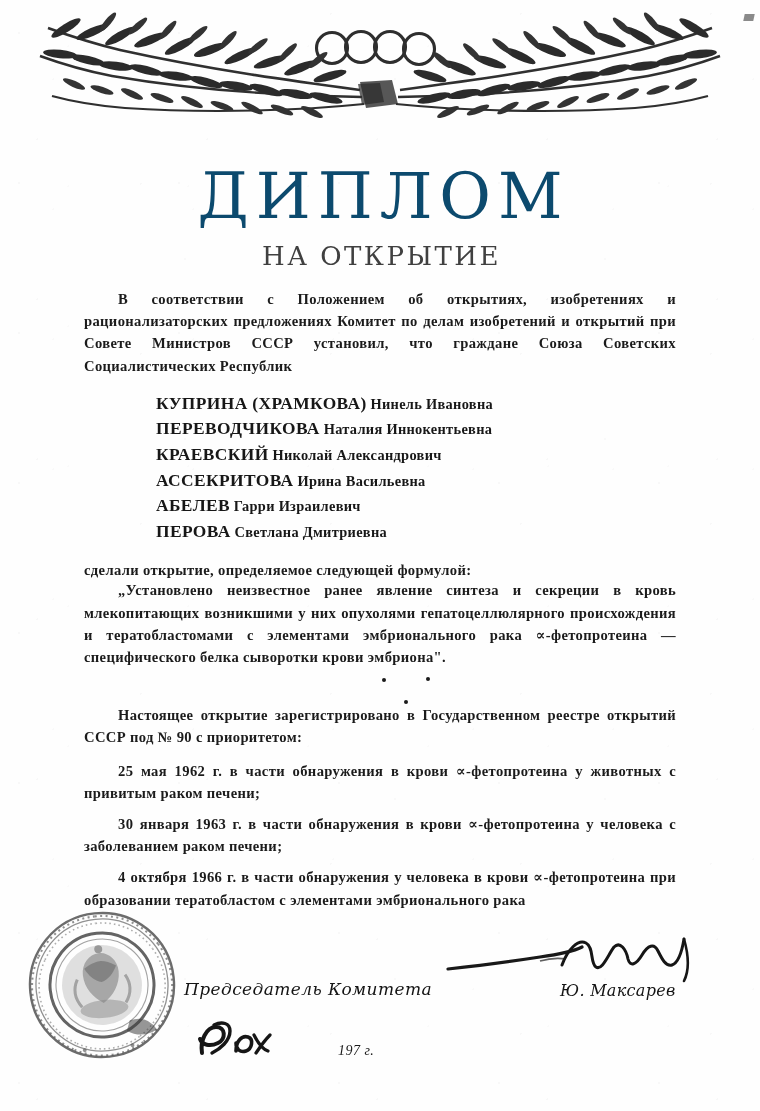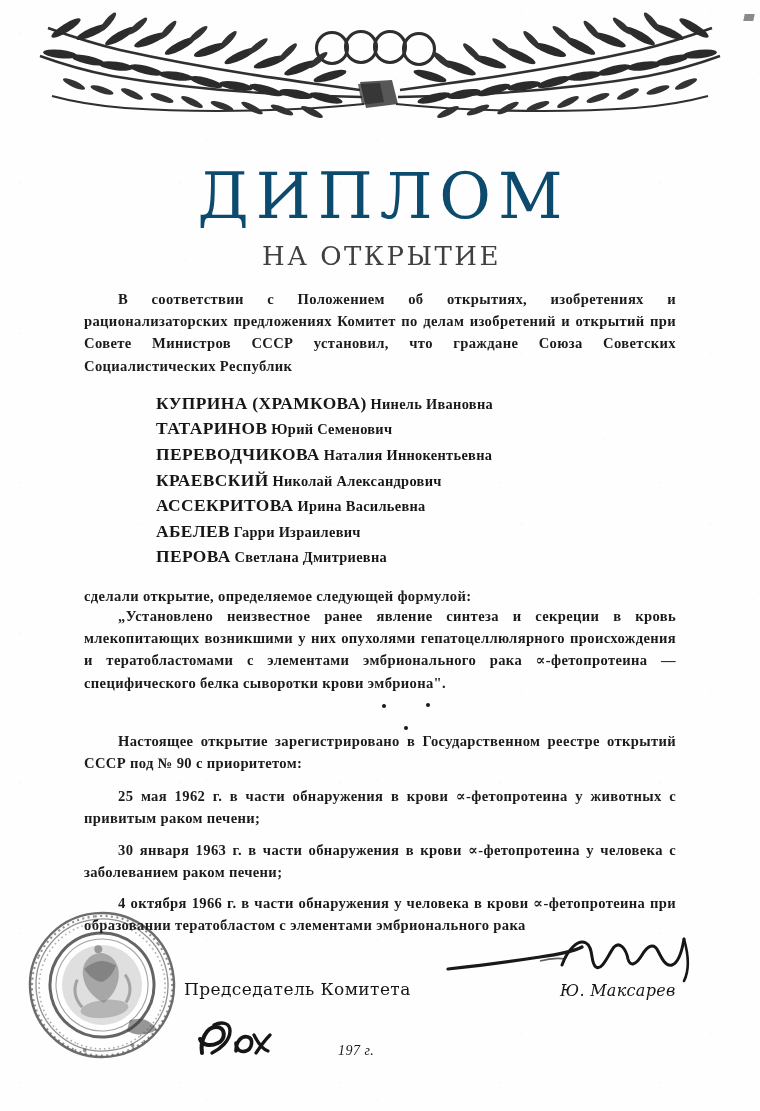--- a/index.html
+++ b/index.html
@@ -174,20 +174,21 @@
   }
   .sign-row {
     position: relative;
     height: 34px;
   }
   .sign-title {
     position: absolute;
     left: 100px;
     top: 4px;
     font-family: "DejaVu Serif", "Liberation Serif", serif;
+    font-style: italic;
     font-size: 17px;
     letter-spacing: .4px;
     color: #141414;
   }
   .sign-name {
     position: absolute;
     left: 476px;
     top: 6px;
     font-family: "DejaVu Serif", "Liberation Serif", serif;
     font-style: italic;
@@ -372,24 +373,20 @@
   <div class="body-area">
 
     <p class="para indent">В соответствии с Положением об открытиях, изобретениях и рационализаторских предложениях Комитет по делам изобретений и открытий при Совете Министров СССР установил, что граждане Союза Советских Социалистических Республик</p>
 
     <ul class="names">
       <li>
         <span class="surname">КУПРИНА (ХРАМКОВА)</span>
         <span class="given">Нинель Ивановна</span>
       </li>
       <li>
-        <span class="surname">ТАТАРИНОВ</span>
-        <span class="given">Юрий Семенович</span>
-      </li>
-      <li>
         <span class="surname">ПЕРЕВОДЧИКОВА</span>
         <span class="given">Наталия Иннокентьевна</span>
       </li>
       <li>
         <span class="surname">КРАЕВСКИЙ</span>
         <span class="given">Николай Александрович</span>
       </li>
       <li>
         <span class="surname">АССЕКРИТОВА</span>
         <span class="given">Ирина Васильевна</span>

